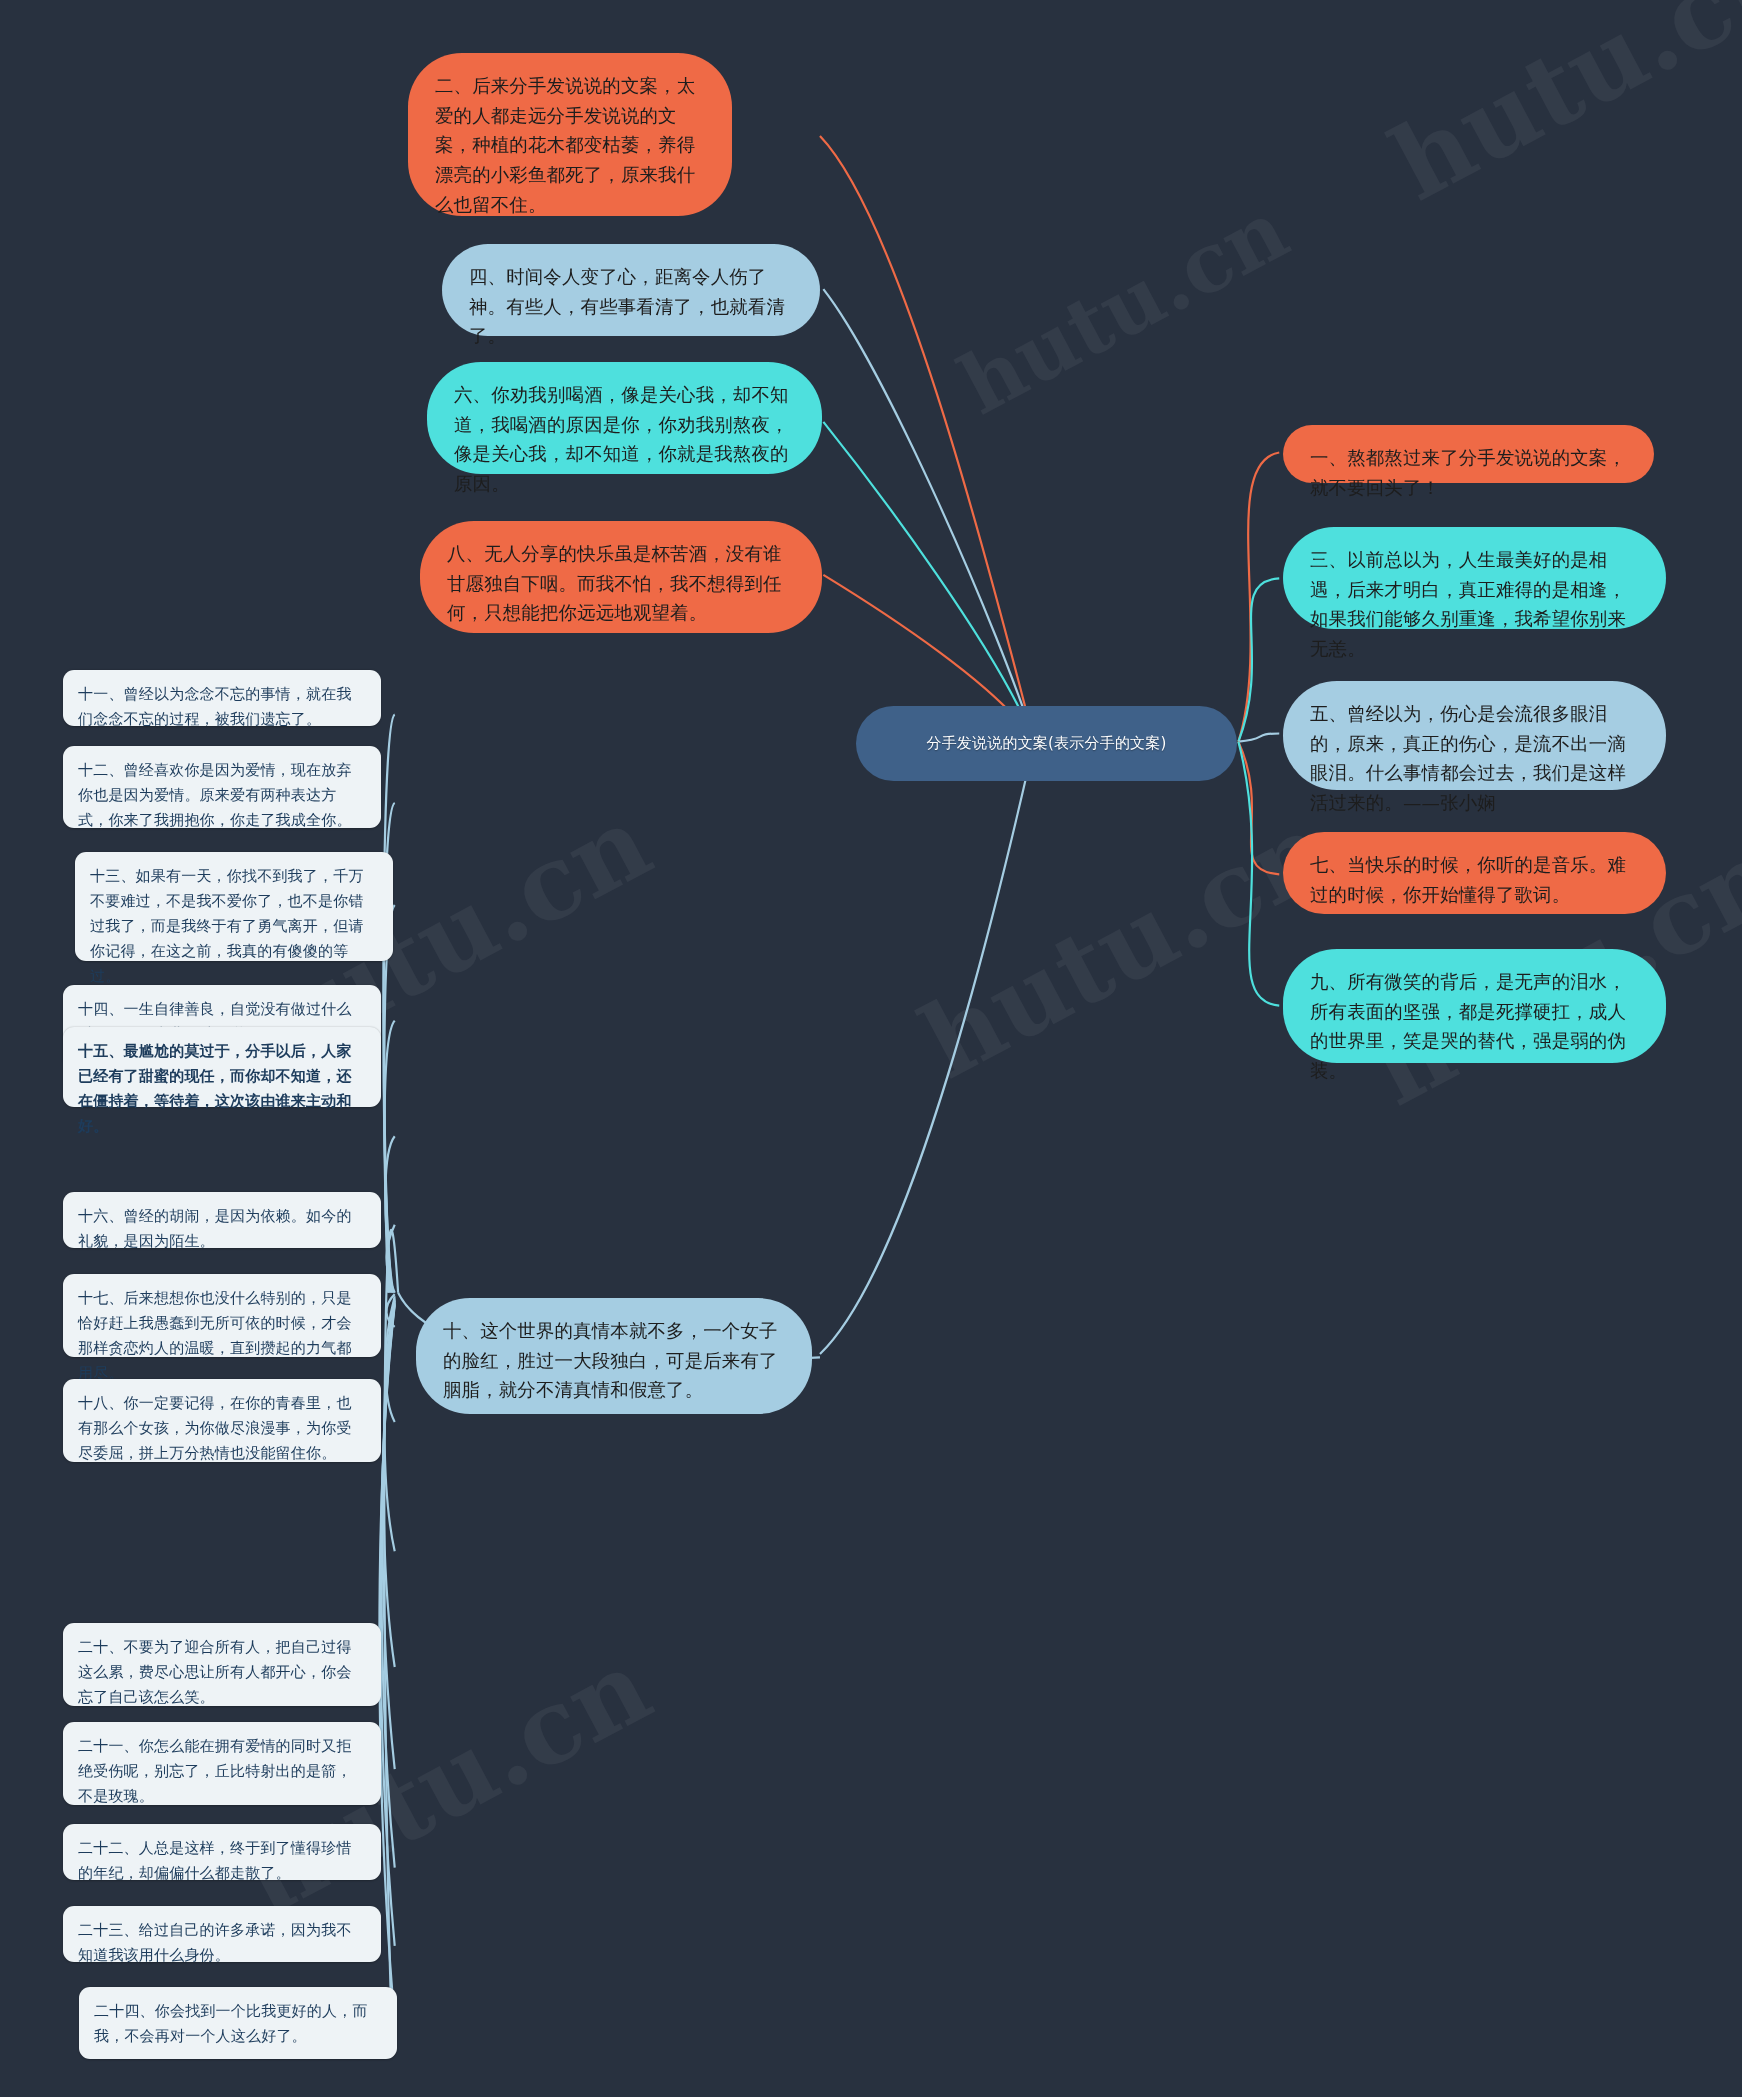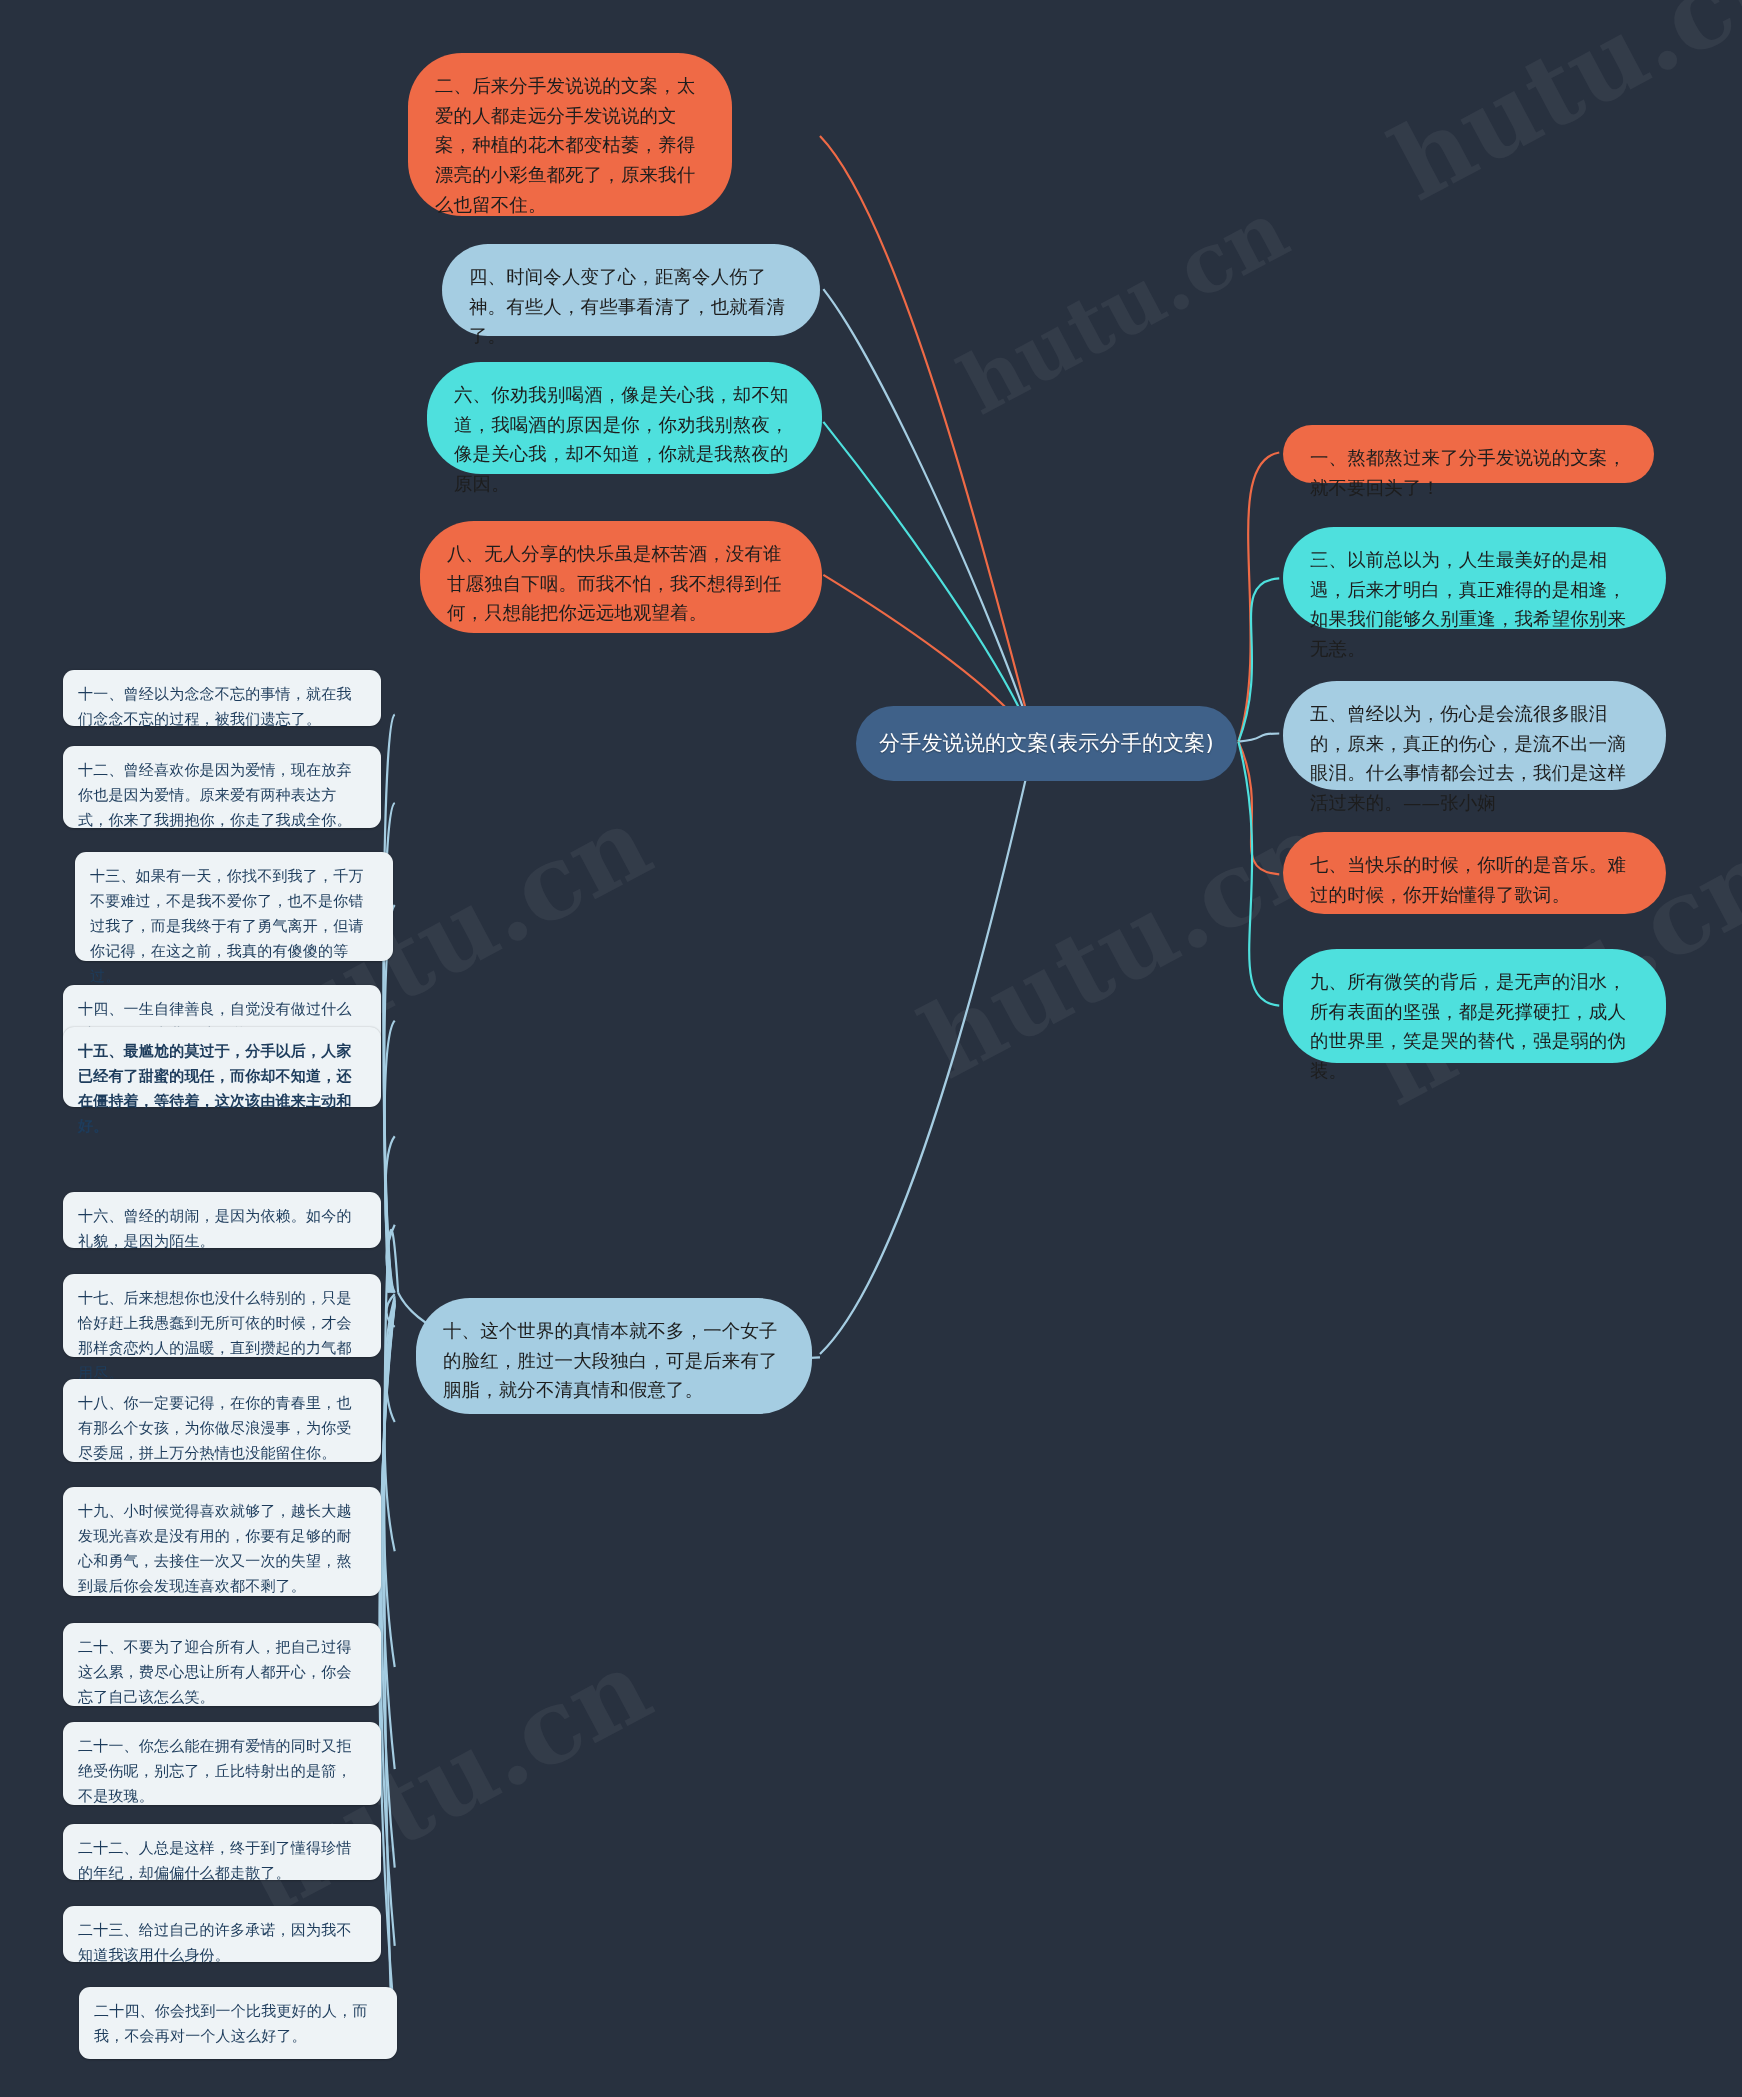--- a/index.html
+++ b/index.html
@@ -61,21 +61,21 @@
     color: #1d1d1d;
   }
   .pill.orange { background: #ef6a46; }
   .pill.cyan   { background: #4ee0dd; }
   .pill.steel  { background: #a5cde2; }
 
   .center-node {
     background: #3f6189;
     border-radius: 48px;
     color: #ffffff;
-    font-size: 21px;
+    font-size: 15px;
     text-align: center;
     justify-content: center;
     align-items: center;
     padding: 13.6px 23px;
     text-shadow: 0 0.7px 1.4px rgba(0,0,0,0.35);
     line-height: 1.45;
   }
 
   .leaf {
     background: #eef3f6;
@@ -154,21 +154,20 @@
   <div class="node pill cyan" style="left:1283px; top:949px; width:383px; height:114px;">九、所有微笑的背后，是无声的泪水，所有表面的坚强，都是死撑硬扛，成人的世界里，笑是哭的替代，强是弱的伪装。</div>
 
   <div class="node leaf" style="left:63px; top:670px;  width:318px; height:56px;">十一、曾经以为念念不忘的事情，就在我们念念不忘的过程，被我们遗忘了。</div>
   <div class="node leaf" style="left:63px; top:746px; width:318px; height:82px;">十二、曾经喜欢你是因为爱情，现在放弃你也是因为爱情。原来爱有两种表达方式，你来了我拥抱你，你走了我成全你。</div>
   <div class="node leaf" style="left:63px; top:852px; width:318px; height:109px;margin-left:12px;">十三、如果有一天，你找不到我了，千万不要难过，不是我不爱你了，也不是你错过我了，而是我终于有了勇气离开，但请你记得，在这之前，我真的有傻傻的等过。</div>
   <div class="node leaf" style="left:63px; top:985px; width:318px; height:83px;">十四、一生自律善良，自觉没有做过什么对不起人的事儿，唯一觉得抱歉的是，给过自己的许多承诺，到头来没有几个实现过。</div>
   <div class="node leaf" style="left:63px; top:1027px; width:318px; height:80px;font-weight:bold;">十五、最尴尬的莫过于，分手以后，人家已经有了甜蜜的现任，而你却不知道，还在僵持着，等待着，这次该由谁来主动和好。</div>
   <div class="node leaf" style="left:63px; top:1192px; width:318px; height:56px;">十六、曾经的胡闹，是因为依赖。如今的礼貌，是因为陌生。</div>
   <div class="node leaf" style="left:63px; top:1274px; width:318px; height:83px;">十七、后来想想你也没什么特别的，只是恰好赶上我愚蠢到无所可依的时候，才会那样贪恋灼人的温暖，直到攒起的力气都用尽。</div>
   <div class="node leaf" style="left:63px; top:1379px; width:318px; height:83px;">十八、你一定要记得，在你的青春里，也有那么个女孩，为你做尽浪漫事，为你受尽委屈，拼上万分热情也没能留住你。</div>
-  <div class="node leaf" style="left:63px; top:1487px; width:318px; height:109px;">十九、小时候觉得喜欢就够了，越长大越发现光喜欢是没有用的，你要有足够的耐心和勇气，去接住一次又一次的失望，熬到最后你会发现连喜欢都不剩了。</div>
   <div class="node leaf" style="left:63px; top:1623px; width:318px; height:83px;">二十、不要为了迎合所有人，把自己过得这么累，费尽心思让所有人都开心，你会忘了自己该怎么笑。</div>
   <div class="node leaf" style="left:63px; top:1722px; width:318px; height:83px;">二十一、你怎么能在拥有爱情的同时又拒绝受伤呢，别忘了，丘比特射出的是箭，不是玫瑰。</div>
   <div class="node leaf" style="left:63px; top:1824px; width:318px; height:56px;">二十二、人总是这样，终于到了懂得珍惜的年纪，却偏偏什么都走散了。</div>
   <div class="node leaf" style="left:63px; top:1906px; width:318px; height:56px;">二十三、给过自己的许多承诺，因为我不知道我该用什么身份。</div>
   <div class="node leaf" style="left:79px; top:1987px; width:318px; height:72px;">二十四、你会找到一个比我更好的人，而我，不会再对一个人这么好了。</div>
 
 </div>
 
 
 </body></html>

